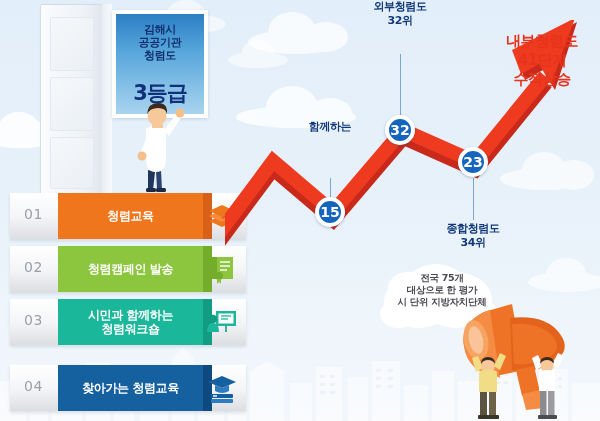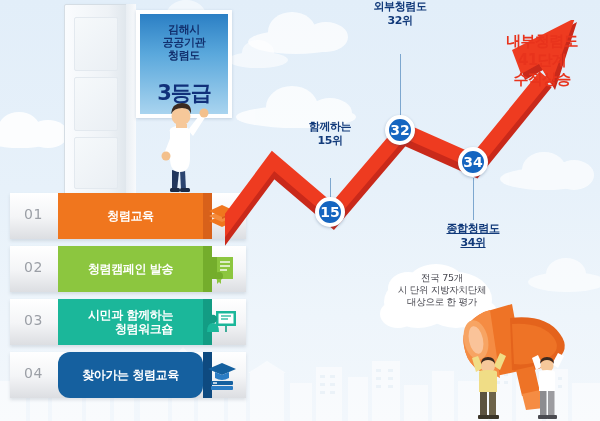--- a/index.html
+++ b/index.html
@@ -10,21 +10,21 @@
   }
   #stage{position:relative;width:600px;height:421px;overflow:hidden;
          background:linear-gradient(180deg,#e2eef9 0%,#e7f1fa 45%,#eef5fb 75%,#f2f7fc 100%);}
   .cloudgrp{position:absolute;opacity:.9;}
   .cloudgrp i{position:absolute;background:#fff;border-radius:50%;display:block;}
 
   
   #skyline{position:absolute;left:0;bottom:0;width:600px;height:80px;}
 
   
-  #doorwrap{position:absolute;left:64px;top:4px;width:180px;height:200px;text-align:center;}
+  #doorwrap{position:absolute;left:40px;top:4px;width:180px;height:200px;text-align:center;}
   .doorpanel{position:absolute;left:0;top:0;width:62px;height:196px;
     background:linear-gradient(90deg,#fafcfe 0%,#eef2f6 70%,#dfe6ec 100%);
     border:1px solid #d5dde4;border-radius:2px;
     box-shadow:2px 2px 4px rgba(120,140,160,.18);}
   .doorpanel span{position:absolute;left:9px;width:42px;border:1px solid #e3e9ef;
     background:linear-gradient(135deg,#f6f9fb,#eaeff4);border-radius:2px;}
   .doorframe{position:absolute;left:62px;top:0;width:10px;height:196px;
     background:linear-gradient(90deg,#e9eef3,#f8fafc);}
   #sign{position:absolute;left:72px;top:6px;width:96px;height:108px;
     background:linear-gradient(180deg,#2b7fc4 0%,#5aa8dc 40%,#a9d4ef 100%);
@@ -59,21 +59,21 @@
     box-shadow:0 1px 3px rgba(40,70,110,.3);}
   .lbl{position:absolute;color:#123a7a;font-size:11px;font-weight:bold;
        line-height:14px;text-align:center;letter-spacing:-.4px;white-space:nowrap;}
   .stem{position:absolute;width:1px;background:#7da7cf;}
   #headline{position:absolute;right:6px;top:32px;width:104px;text-align:center;
     color:#e8331c;font-size:15px;font-weight:bold;line-height:19px;letter-spacing:-.7px;}
 
   
   #bubble{position:absolute;left:378px;top:258px;width:128px;height:82px;}
   #bubbletxt{position:absolute;left:382px;top:272px;width:120px;text-align:center;
-    color:#4a4a52;font-size:9.5px;font-weight:normal;line-height:12px;letter-spacing:-.3px;}
+    color:#4a4a52;font-size:9.5px;font-weight:bold;line-height:12px;letter-spacing:-.3px;}
   #mega{position:absolute;left:450px;top:300px;width:150px;height:121px;}
 </style>
 </head>
 <body>
 
 <div id="stage">
 
   <div class="cloudgrp" style="left:-20px;top:108px;width:120px;height:40px;">
     <i style="left:0;top:18px;width:80px;height:22px;"></i>
     <i style="left:18px;top:4px;width:42px;height:34px;"></i>
@@ -233,42 +233,42 @@
           <line x1="14" y1="16" x2="21" y2="16"></line>
         </g>
         <circle cx="13" cy="22" r="4" fill="#74ad2c"></circle>
         <path d="M11 25 L11 30 L13 28 L15 30 L15 25 Z" fill="#8cc63f"></path>
       </svg>
     </div>
 
     <div class="tread" style="top:106px;">
       <div class="treadbg"></div>
       <div class="num">03</div>
-      <div class="bar" style="background:#1bb79a;white-space:pre-line;text-align:right;">
+      <div class="bar" style="background:#1bb79a;white-space:pre-line;">
         <span>시민과 함께하는
 청렴워크숍</span>
         <span class="side" style="background:#139c84;"></span>
       </div>
       <svg class="ico" viewBox="0 0 32 30">
         <rect x="10" y="4" width="20" height="15" fill="#1bb79a"></rect>
         <rect x="12.5" y="6.5" width="15" height="10" fill="#ffffff"></rect>
         <g stroke="#1bb79a" stroke-width="1.3">
             <line x1="15" y1="9" x2="25" y2="9"></line>
             <line x1="15" y1="12" x2="22" y2="12"></line>
           </g>
         <line x1="20" y1="19" x2="20" y2="25" stroke="#139c84" stroke-width="1.6"></line>
         <circle cx="7" cy="12" r="4.2" fill="#139c84"></circle>
         <path d="M1 25 Q1 16 7 16 Q13 16 13 25 Z" fill="#1bb79a"></path>
       </svg>
     </div>
 
-    <div class="tread" style="top:159px;">
+    <div class="tread" style="top:172px;">
       <div class="treadbg"></div>
       <div class="num">04</div>
-      <div class="bar" style="background:#15609f;border-radius:12px;">
+      <div class="bar" style="background:#15609f;">
         <span>찾아가는 청렴교육</span>
         <span class="side" style="background:#0e4a80;"></span>
       </div>
       <svg class="ico" viewBox="0 0 32 30">
         <path d="M16 3 L30 9 L16 15 L2 9 Z" fill="#15609f"></path>
         <path d="M9 12 L9 18 Q16 22 23 18 L23 12 L16 15 Z" fill="#2b7cc4"></path>
         <rect x="5" y="21" width="22" height="4" rx="1" fill="#15609f"></rect>
         <rect x="5" y="26" width="22" height="4" rx="1" fill="#2b7cc4"></rect>
         <rect x="7" y="22" width="4" height="2" fill="#ffffff" opacity=".7"></rect>
       </svg>
@@ -290,37 +290,36 @@
     <div class="stem" style="left:105px;top:158px;height:36px;"></div>
     <div class="stem" style="left:175px;top:34px;height:62px;"></div>
     <div class="stem" style="left:248px;top:158px;height:42px;"></div>
 
     
     <div class="node" style="left:90px;top:177px;">
       <span>15</span>
     </div>
     <div class="lbl" style="left:57px;top:100px;width:96px;">
       <div>함께하는</div>
-      <div>15위</div>
     </div>
 
     
     <div class="node" style="left:160px;top:95px;">
       <span>32</span>
     </div>
     <div class="lbl" style="left:127px;top:-20px;width:96px;">
       <div>외부청렴도</div>
       <div>32위</div>
     </div>
 
     
     <div class="node" style="left:233px;top:127px;">
-      <span>34</span>
-    </div>
-    <div class="lbl" style="left:200px;top:202px;width:96px;text-decoration:underline;">
+      <span>23</span>
+    </div>
+    <div class="lbl" style="left:200px;top:202px;width:96px;">
       <div>종합청렴도</div>
       <div>34위</div>
     </div>
   </div>
 
   <div id="headline">
     <div>내부청렴도</div>
     <div>41단계</div>
     <div>수직상승</div>
   </div>
@@ -330,22 +329,22 @@
       <ellipse cx="40" cy="44" rx="34" ry="26"></ellipse>
       <ellipse cx="78" cy="42" rx="36" ry="28"></ellipse>
       <ellipse cx="58" cy="28" rx="30" ry="22"></ellipse>
       <ellipse cx="30" cy="30" rx="20" ry="16"></ellipse>
       <ellipse cx="98" cy="56" rx="22" ry="16"></ellipse>
       <ellipse cx="20" cy="56" rx="18" ry="14"></ellipse>
     </g>
   </svg>
   <div id="bubbletxt">
     <div>전국 75개</div>
+    <div>대상으로 한 평가</div>
     <div>시 단위 지방자치단체</div>
-    <div>대상으로 한 평가</div>
   </div>
 
   <svg id="mega" viewBox="0 0 150 121">
 
     <g>
       <path d="M14 46 Q10 24 34 12 L62 4 L74 70 L46 76 Q18 72 14 46 Z" fill="#ee7326"></path>
       <path d="M14 46 Q10 24 34 12 L40 10 L50 78 L46 76 Q18 72 14 46 Z" fill="#f58c43"></path>
       <ellipse cx="26" cy="40" rx="12" ry="20" fill="#f7a463" transform="rotate(-12 26 40)"></ellipse>
       <ellipse cx="26" cy="40" rx="7" ry="14" fill="#ffffff" opacity=".35" transform="rotate(-12 26 40)"></ellipse>
       <path d="M60 18 Q96 14 110 34 Q122 50 104 62 Q84 74 62 70 Z" fill="#e4631c"></path>

